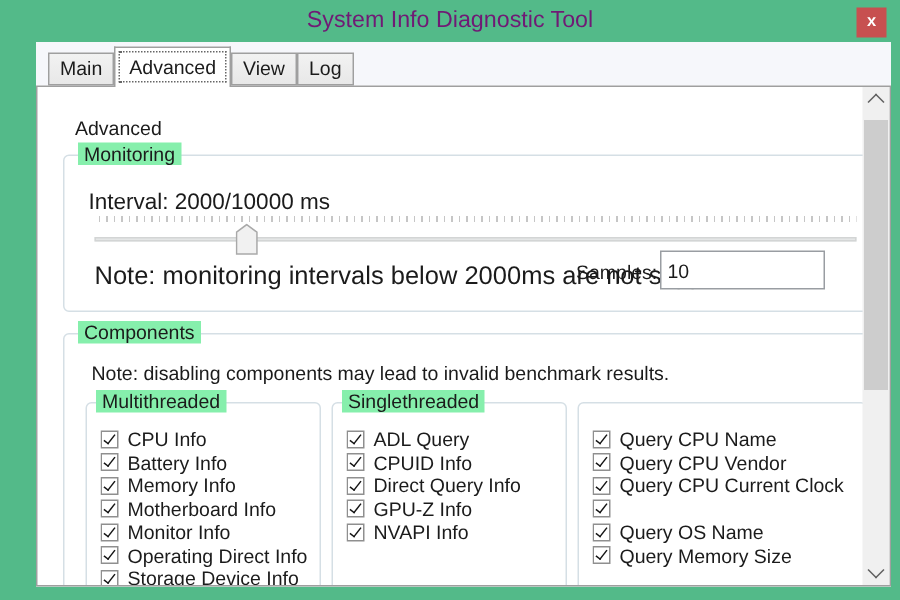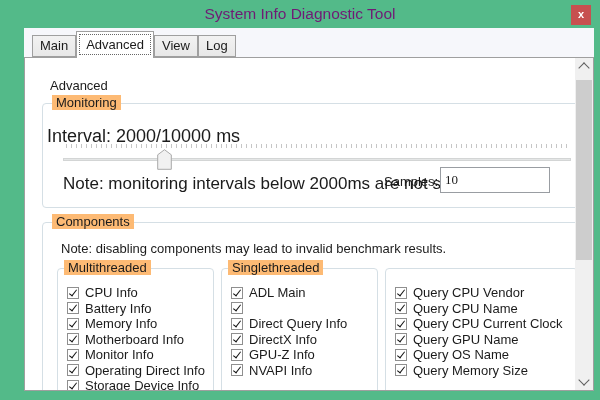--- a/index.html
+++ b/index.html
@@ -17,32 +17,32 @@
   .client{position:absolute;left:4px;right:6px;top:28px;bottom:9px;background:#f6f7fb;margin-left:20px;}
   .tabstrip{position:absolute;top:0;left:0;right:0;height:29px;display:flex;align-items:flex-end;padding-left:8px;}
   .tab{position:relative;height:22px;line-height:20px;padding:0 7px;font-size:13px;
     background:linear-gradient(#f2f2f2,#e8e8e8);border:1px solid #9f9f9f;z-index:1;}
   .tab.selected{height:27px;line-height:25px;padding:0 9px;background:#fff;border-bottom:none;
     margin-bottom:-1px;z-index:3;outline:1px dotted #666;outline-offset:-4px;}
   .page{position:absolute;top:29px;left:0;right:0;bottom:0;background:#fff;
     border:1px solid #9f9f9f;overflow:hidden;}
   .heading{position:absolute;left:25px;top:20px;font-size:13px;}
   .group{position:absolute;border:1px solid var(--gbox);border-radius:4px;background:#fff;}
-  .glabel{position:absolute;top:-9px;left:9px;background:#fdba74;padding:0 4px;font-size:13px;white-space:nowrap;}
+  .glabel{position:absolute;top:-9px;left:9px;background:#86efac;padding:0 4px;font-size:13px;white-space:nowrap;}
   #grp-monitoring{left:17px;top:45px;width:540px;height:105px;}
-  .interval-label{position:absolute;left:4px;top:22px;font-size:18px;}
+  .interval-label{position:absolute;left:16px;top:22px;font-size:15px;}
   .ticks{position:absolute;left:23px;top:40px;width:505px;height:4px;
     background:repeating-linear-gradient(to right,#c6c6c6 0,#c6c6c6 1px,transparent 1px,transparent 5px);}
   .track{position:absolute;left:20px;top:54px;width:508px;height:3px;background:#e4e6e6;
     border:1px solid #d3d5d5;}
   .slider-thumb{position:absolute;top:45px;width:15px;height:21px;}
   .mon-note{position:absolute;left:20px;top:70px;font-size:17px;}
   .samples-label{position:absolute;left:341px;top:70px;font-size:13px;}
   .samples-input{position:absolute;left:397px;top:63px;width:110px;height:26px;border:1px solid #999da2;
-    font-size:13px;font-family:Liberation Serif, serif;padding:1px 4px;color:var(--txt);outline:none;}
+    font-size:13px;font-family:Liberation Sans, sans-serif;padding:1px 4px;color:var(--txt);outline:none;}
   #grp-components{left:17px;top:164px;width:540px;height:240px;}
   .comp-note{position:absolute;left:18px;top:18px;font-size:13px;}
   .col{position:absolute;top:45px;height:180px;border:1px solid var(--gbox);border-radius:4px;}
   .col .glabel{left:6px;}
   #col-0{left:14px;width:157px;}
   #col-1{left:178px;width:157px;}
   #col-2{left:342px;width:193px;}
   .rows{position:absolute;left:9px;top:16px;right:2px;}
   .row{height:15.5px;display:flex;align-items:center;font-size:13px;white-space:nowrap;overflow:hidden;text-align:right;}
   .cb{width:12px;height:12px;border:1px solid #8f8f8f;background:#fff;margin-right:6px;position:relative;flex:none;}
@@ -142,38 +142,33 @@
               </div>
             </div>
         </div>
         <div class="col" id="col-1">
           <span class="glabel">Singlethreaded</span>
           <div class="rows">
               <div class="row">
                 <span class="cb">
                   <span class="check"></span>
                 </span>
-                <span>ADL Main</span>
-              </div>
-              <div class="row">
-                <span class="cb">
-                  <span class="check"></span>
-                </span>
+                <span>ADL Query</span>
+              </div>
+              <div class="row">
+                <span class="cb">
+                  <span class="check"></span>
+                </span>
+                <span>CPUID Info</span>
               </div>
               <div class="row">
                 <span class="cb">
                   <span class="check"></span>
                 </span>
                 <span>Direct Query Info</span>
-              </div>
-              <div class="row">
-                <span class="cb">
-                  <span class="check"></span>
-                </span>
-                <span>DirectX Info</span>
               </div>
               <div class="row">
                 <span class="cb">
                   <span class="check"></span>
                 </span>
                 <span>GPU-Z Info</span>
               </div>
               <div class="row">
                 <span class="cb">
                   <span class="check"></span>
@@ -181,39 +176,38 @@
                 <span>NVAPI Info</span>
               </div>
             </div>
         </div>
         <div class="col" id="col-2">
           <div class="rows">
               <div class="row">
                 <span class="cb">
                   <span class="check"></span>
                 </span>
+                <span>Query CPU Name</span>
+              </div>
+              <div class="row">
+                <span class="cb">
+                  <span class="check"></span>
+                </span>
                 <span>Query CPU Vendor</span>
               </div>
               <div class="row">
                 <span class="cb">
                   <span class="check"></span>
                 </span>
-                <span>Query CPU Name</span>
-              </div>
-              <div class="row">
-                <span class="cb">
-                  <span class="check"></span>
-                </span>
                 <span>Query CPU Current Clock</span>
               </div>
               <div class="row">
                 <span class="cb">
                   <span class="check"></span>
                 </span>
-                <span>Query GPU Name</span>
               </div>
               <div class="row">
                 <span class="cb">
                   <span class="check"></span>
                 </span>
                 <span>Query OS Name</span>
               </div>
               <div class="row">
                 <span class="cb">
                   <span class="check"></span>

